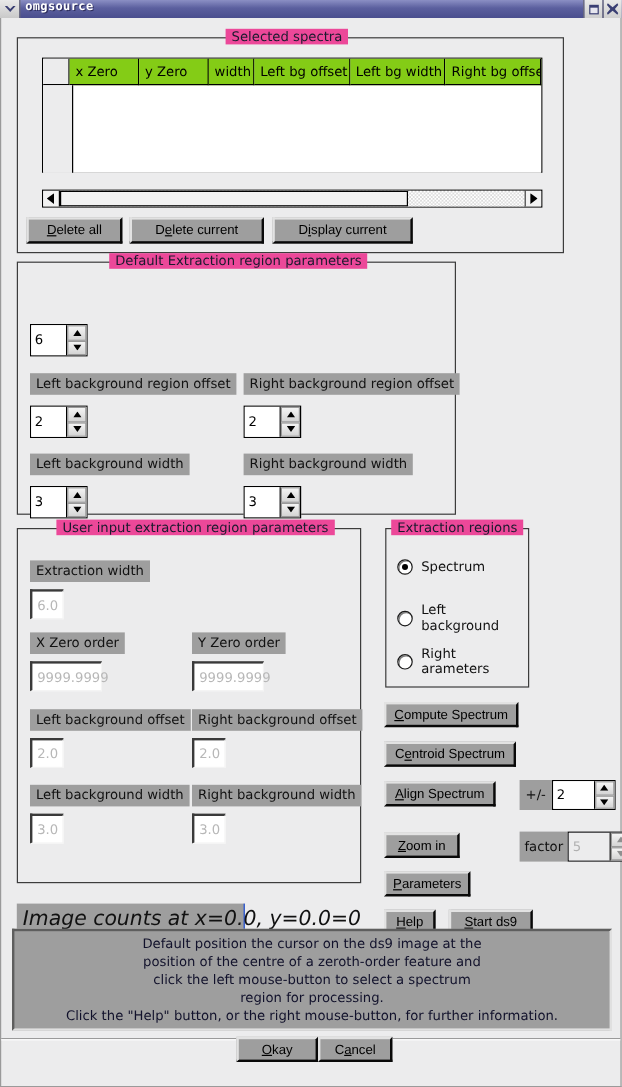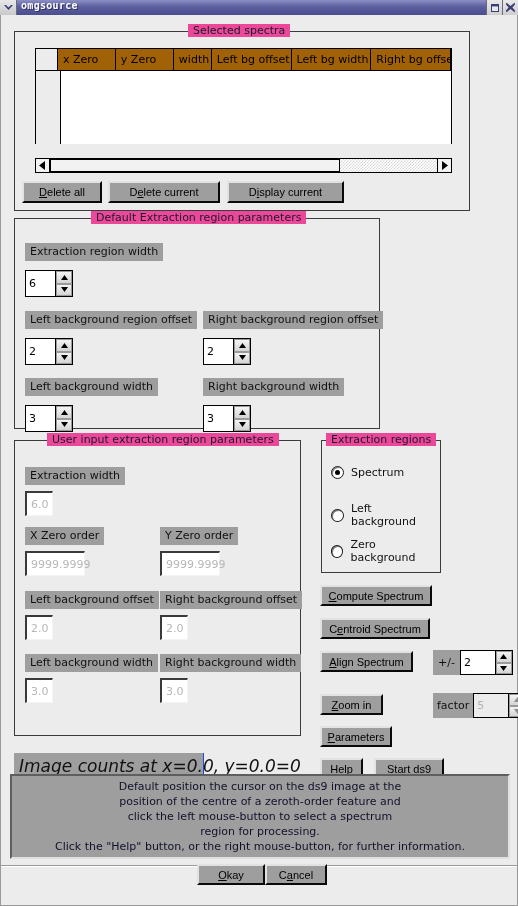--- a/index.html
+++ b/index.html
@@ -69,21 +69,21 @@
   }
   .tbl-head { display: flex; height: 22px; background: #ffffff; }
   .tbl-head .corner {
     width: 25px; border-right: 1px solid #000; border-bottom: 1px solid #000;
     background: #ececed;
   }
   .th {
     border-right: 1px solid #000; border-bottom: 1px solid #000;
     font-size: 11px; color: #000;
     display: flex; align-items: center; padding: 0 5px;
-    background: #a16207; white-space: nowrap; overflow: hidden;
+    background: #84cc16; white-space: nowrap; overflow: hidden;
   }
   .tbl-body { background: #ffffff; height: 73px; }
   .tbl-left-col {
     position:absolute; left:0; top:22px; width:25px; height:73px;
     background:#ececed; border-right:1px solid #000;
   }
 
   
   .hscroll {
     position: absolute; display: flex; align-items: stretch;
@@ -271,21 +271,20 @@
       <span>D<u>e</u><span>lete current</span></span>
     </button>
     <button class="btn" style="left:212px; top:149px; width:117px; height:22px;">
       <span>D<u>i</u><span>splay current</span></span>
     </button>
   </div>
 
   <div class="group" style="left:13px; top:203px; width:366px; height:211px;">
     <div class="legend" style="left:76px;">Default Extraction region parameters</div>
 
-    <div class="chip" style="left:10px; top:24px;">Extraction region width</div>
     <div class="spin" style="left:10px; top:51px; width:48px;">
       <div class="val">6</div>
       <div class="arrows">
         <div>
               <svg width="7" height="5" viewBox="0 0 7 5">
                 <path d="M3.5 0 L7 5 L0 5 Z" fill="#000"></path>
               </svg>
             </div>
         <div>
               <svg width="7" height="5" viewBox="0 0 7 5">
@@ -397,21 +396,21 @@
             <span class="dot"></span>
           </span>
       <span>Spectrum</span>
     </div>
     <div class="radio-row" style="left:9px; top:61px;">
       <span class="radio"></span>
       <span>Left background</span>
     </div>
     <div class="radio-row" style="left:9px; top:97px;">
       <span class="radio"></span>
-      <span>Zero background</span>
+      <span>Right arameters</span>
     </div>
   </div>
 
   <button class="btn" style="left:319px; top:570px; width:112px; height:21px;">
     <span><u>C</u><span>ompute Spectrum</span></span>
   </button>
 
   <button class="btn" style="left:319px; top:603px; width:110px; height:21px;">
     <span>C<u>e</u><span>ntroid Spectrum</span></span>
   </button>

